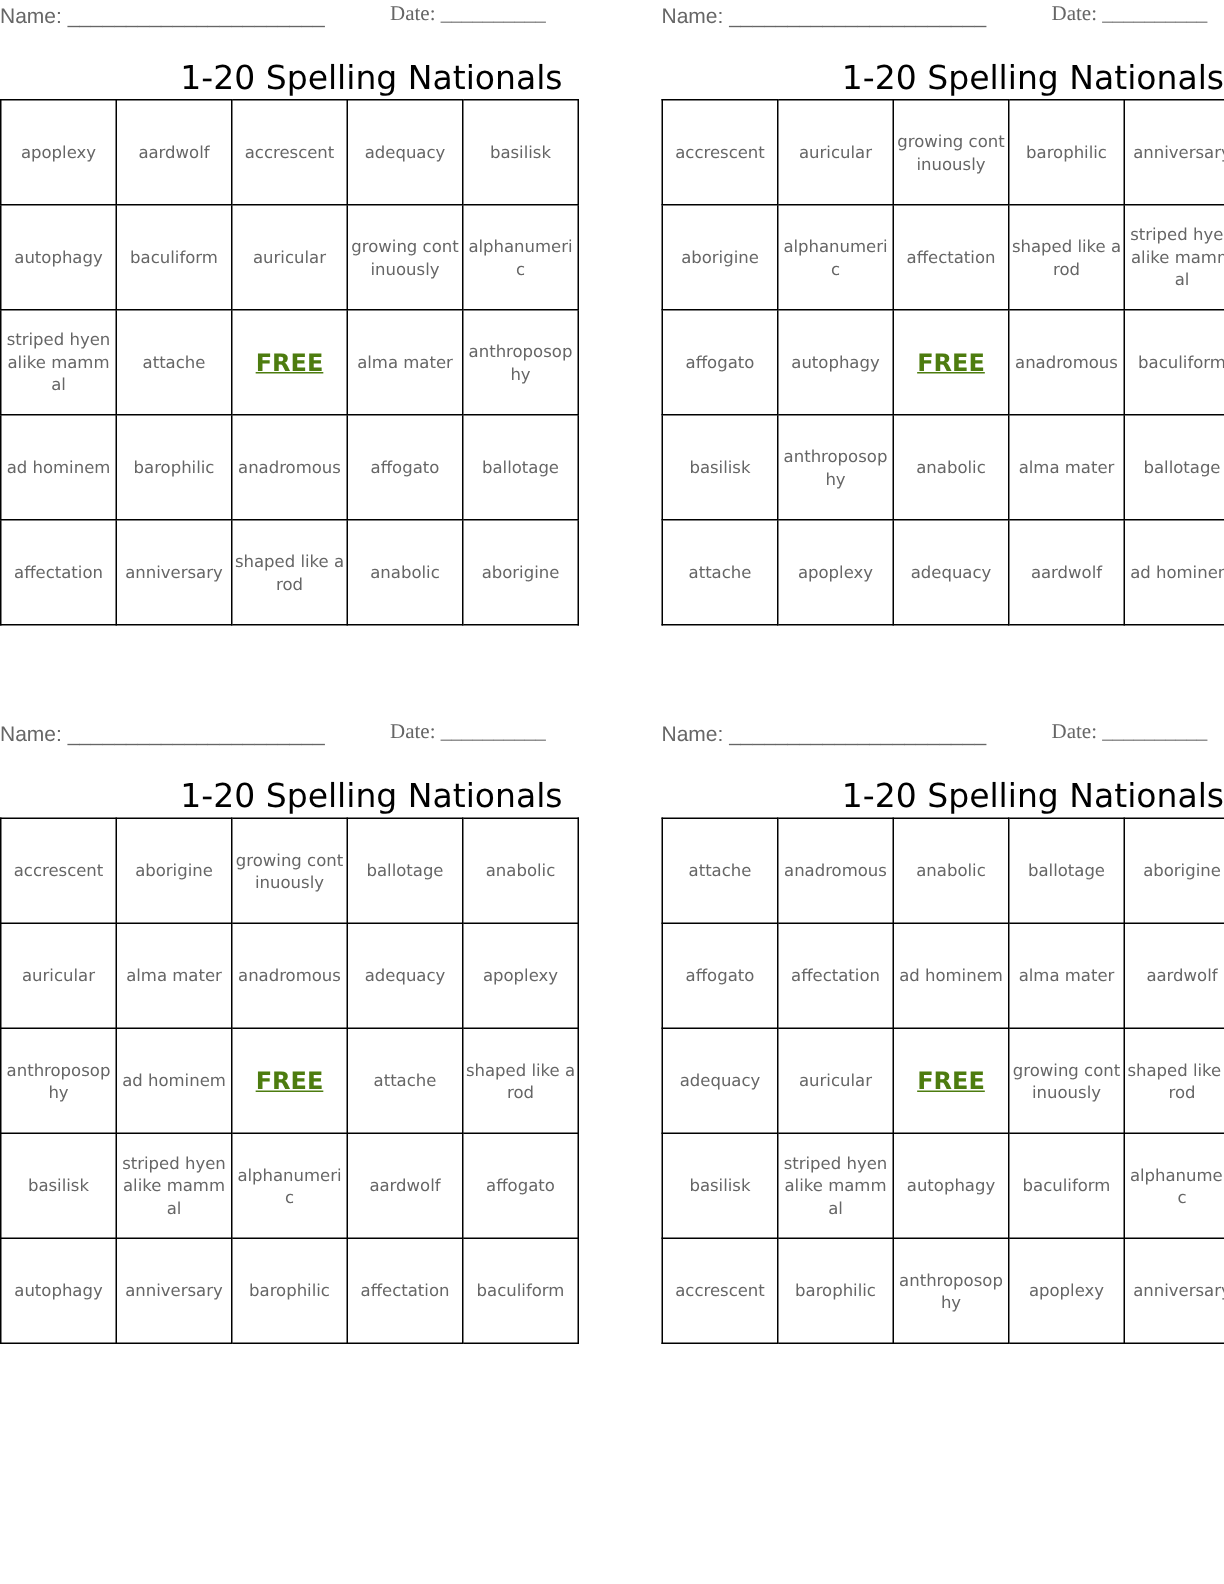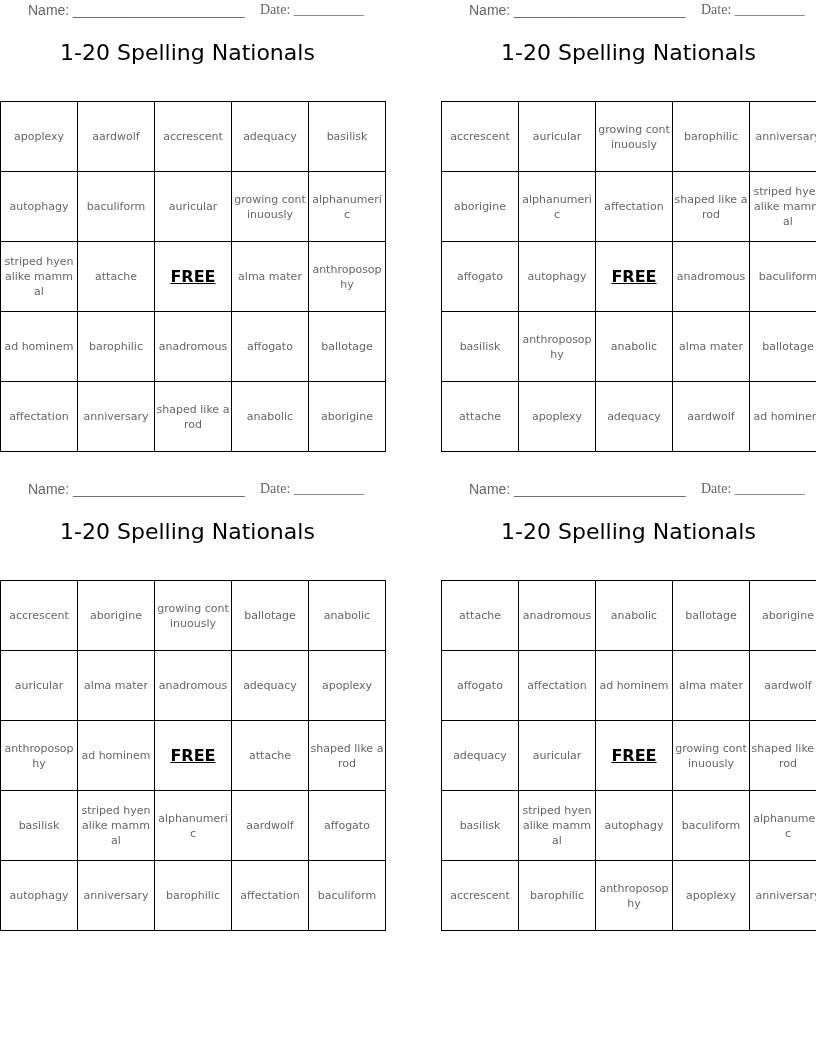--- a/index.html
+++ b/index.html
@@ -27,38 +27,38 @@
     position: absolute;
     top: 2px;
     left: 0;
     width: 375px;
     height: 18px;
     font-family: "Liberation Sans", sans-serif;
     font-size: 14px;
     color: #666666;
     white-space: nowrap;
   }
-  .name-part { position: absolute; left: 0; top: 0; padding-left: 28px; }
+  .name-part { position: absolute; left: 0; top: 0; }
   .date-part { position: absolute; left: 260px; top: 0; font-family: Liberation Serif, serif; }
 
   .title {
     position: absolute;
     top: 40px;
     left: 0;
     width: 375px;
-    text-align: center;
+    text-align: right;
     font-family: "DejaVu Sans", sans-serif;
     font-size: 22px;
     color: #000000;
     white-space: nowrap;
   }
 
   table.grid {
     position: absolute;
-    top: 101px;
+    top: 66px;
     left: 0;
     border-collapse: collapse;
     table-layout: fixed;
     width: 375px;
   }
   table.grid td {
     border: 1px solid #000000;
     width: 74px;
     height: 69px;
     padding: 0 1px;
@@ -68,21 +68,21 @@
     font-size: 11px;
     line-height: 15px;
     color: #666666;
     word-break: break-all;
     overflow: hidden;
   }
   table.grid td.free {
     font-size: 16px;
     font-weight: bold;
     text-decoration: underline;
-    color: #000000;
+    color: #4d7c0f;
     word-break: normal;
   }
 </style>
 </head>
 <body>
 
 <div class="card c0">
   <div class="header-line">
     <span class="name-part">Name: ______________________</span>
     <span class="date-part">Date: __________</span>

